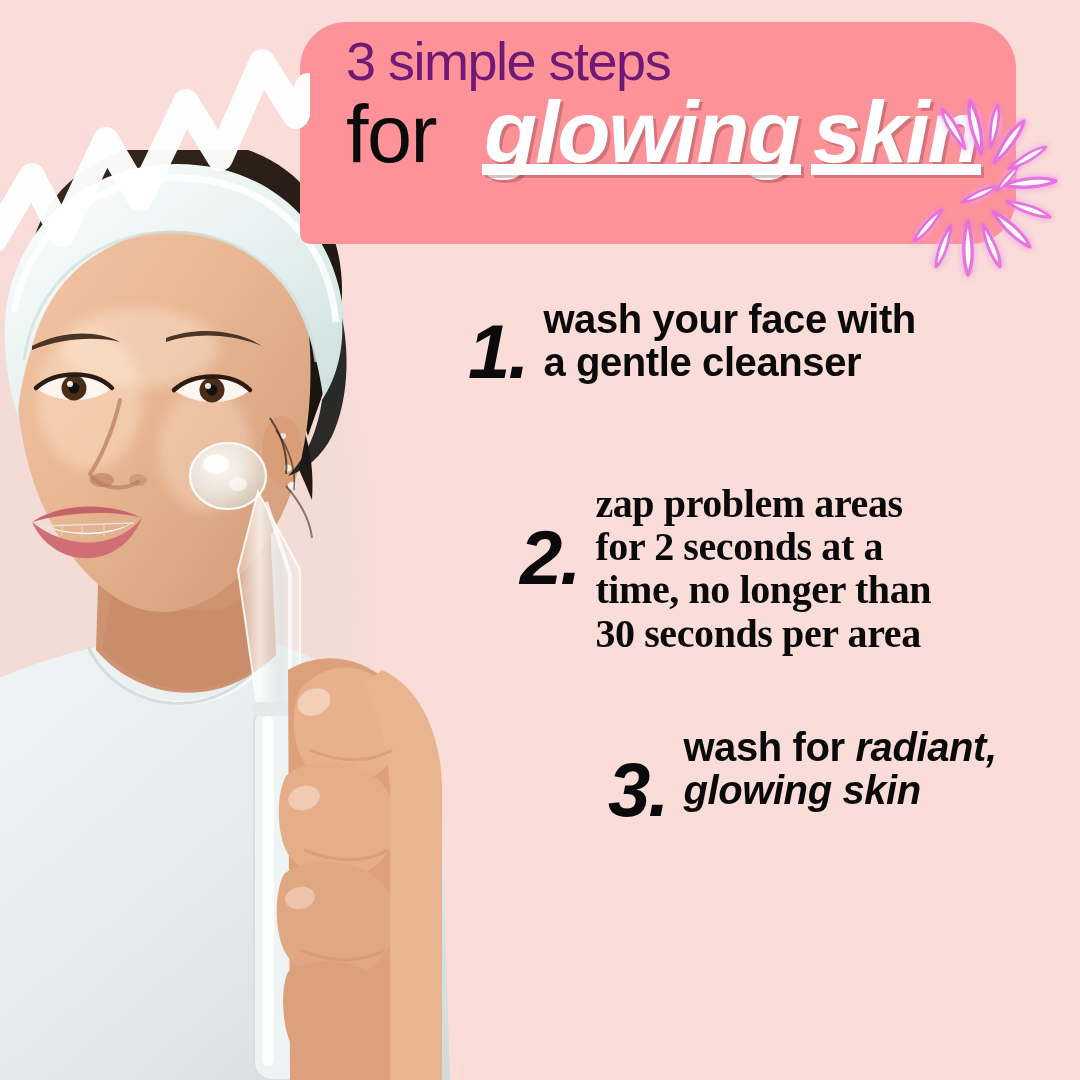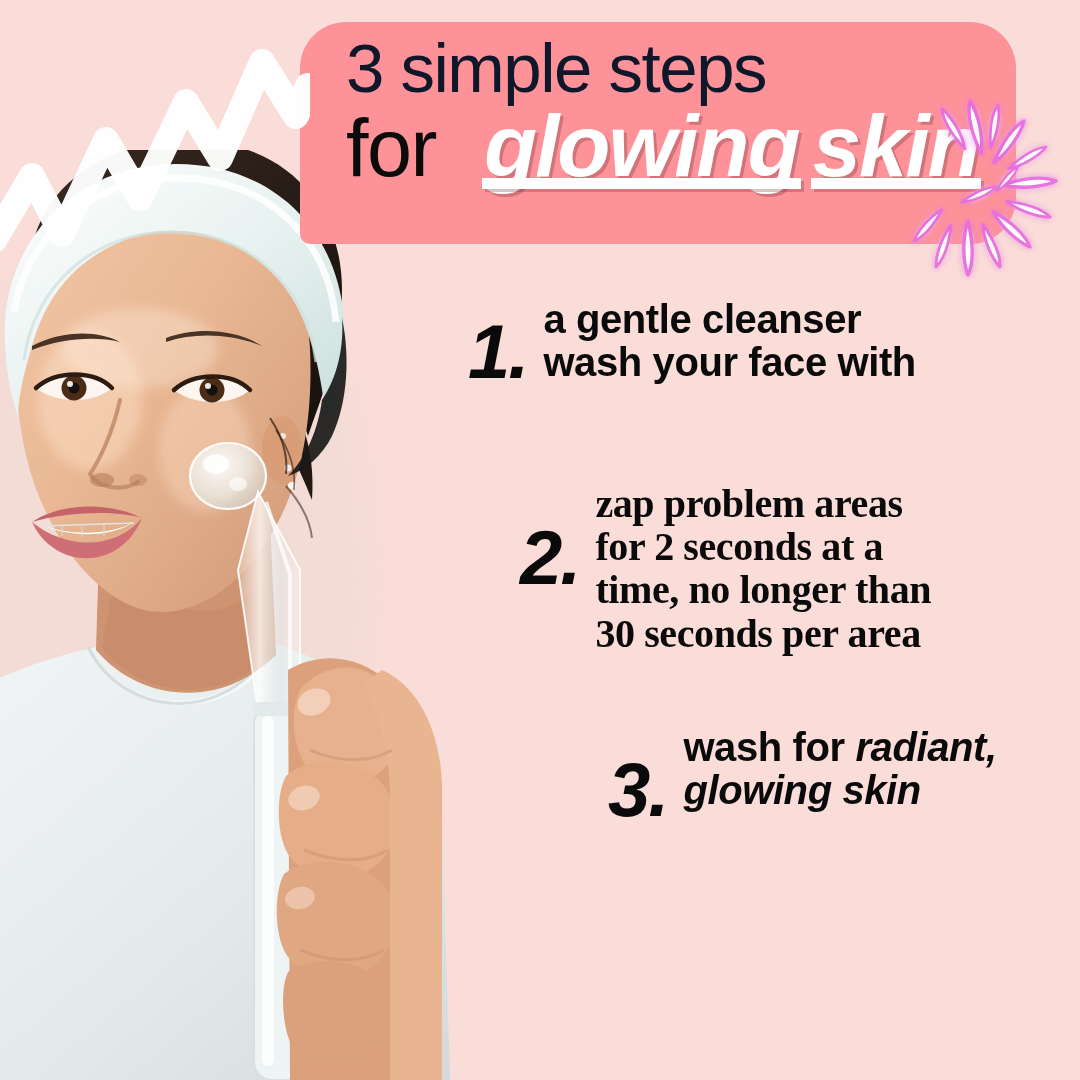--- a/index.html
+++ b/index.html
@@ -48,24 +48,24 @@
     z-index:5;
   }
   .banner-inner{
     position:absolute;
     left:0; top:0; width:100%; height:100%;
     padding:14px 20px 0 46px;
     display:flex; flex-direction:column;
     justify-content:flex-start;
   }
   .title-line1{
-    font-size:69px;
+    font-size:54px;
     line-height:0.96;
     font-weight:400;
-    color:#0f172a;
+    color:#701a75;
     letter-spacing:-1.5px;
     white-space:nowrap;
     font-stretch:condensed;
   }
   .title-line2{
     font-size:81px;
     line-height:1.02;
     font-weight:400;
     color:#0b0b0b;
     letter-spacing:-1.5px;
@@ -339,22 +339,22 @@
       <use href="#ray" transform="translate(96,92) rotate(68) scale(0.7)"></use>
       <use href="#ray" transform="translate(118,72) rotate(44) scale(0.6)"></use>
     </g>
   </svg>
 
   <div class="steps">
 
     <div class="step" id="step1">
       <div class="step-num">1.</div>
       <div class="step-text">
+        <div>wash your face with</div>
         <div>a gentle cleanser</div>
-        <div>wash your face with</div>
       </div>
     </div>
 
     <div class="step" id="step2">
       <div class="step-num">2.</div>
       <div class="step-text">
         <div>zap problem areas</div>
         <div>for 2 seconds at a</div>
         <div>time, no longer than</div>
         <div>30 seconds per area</div>

